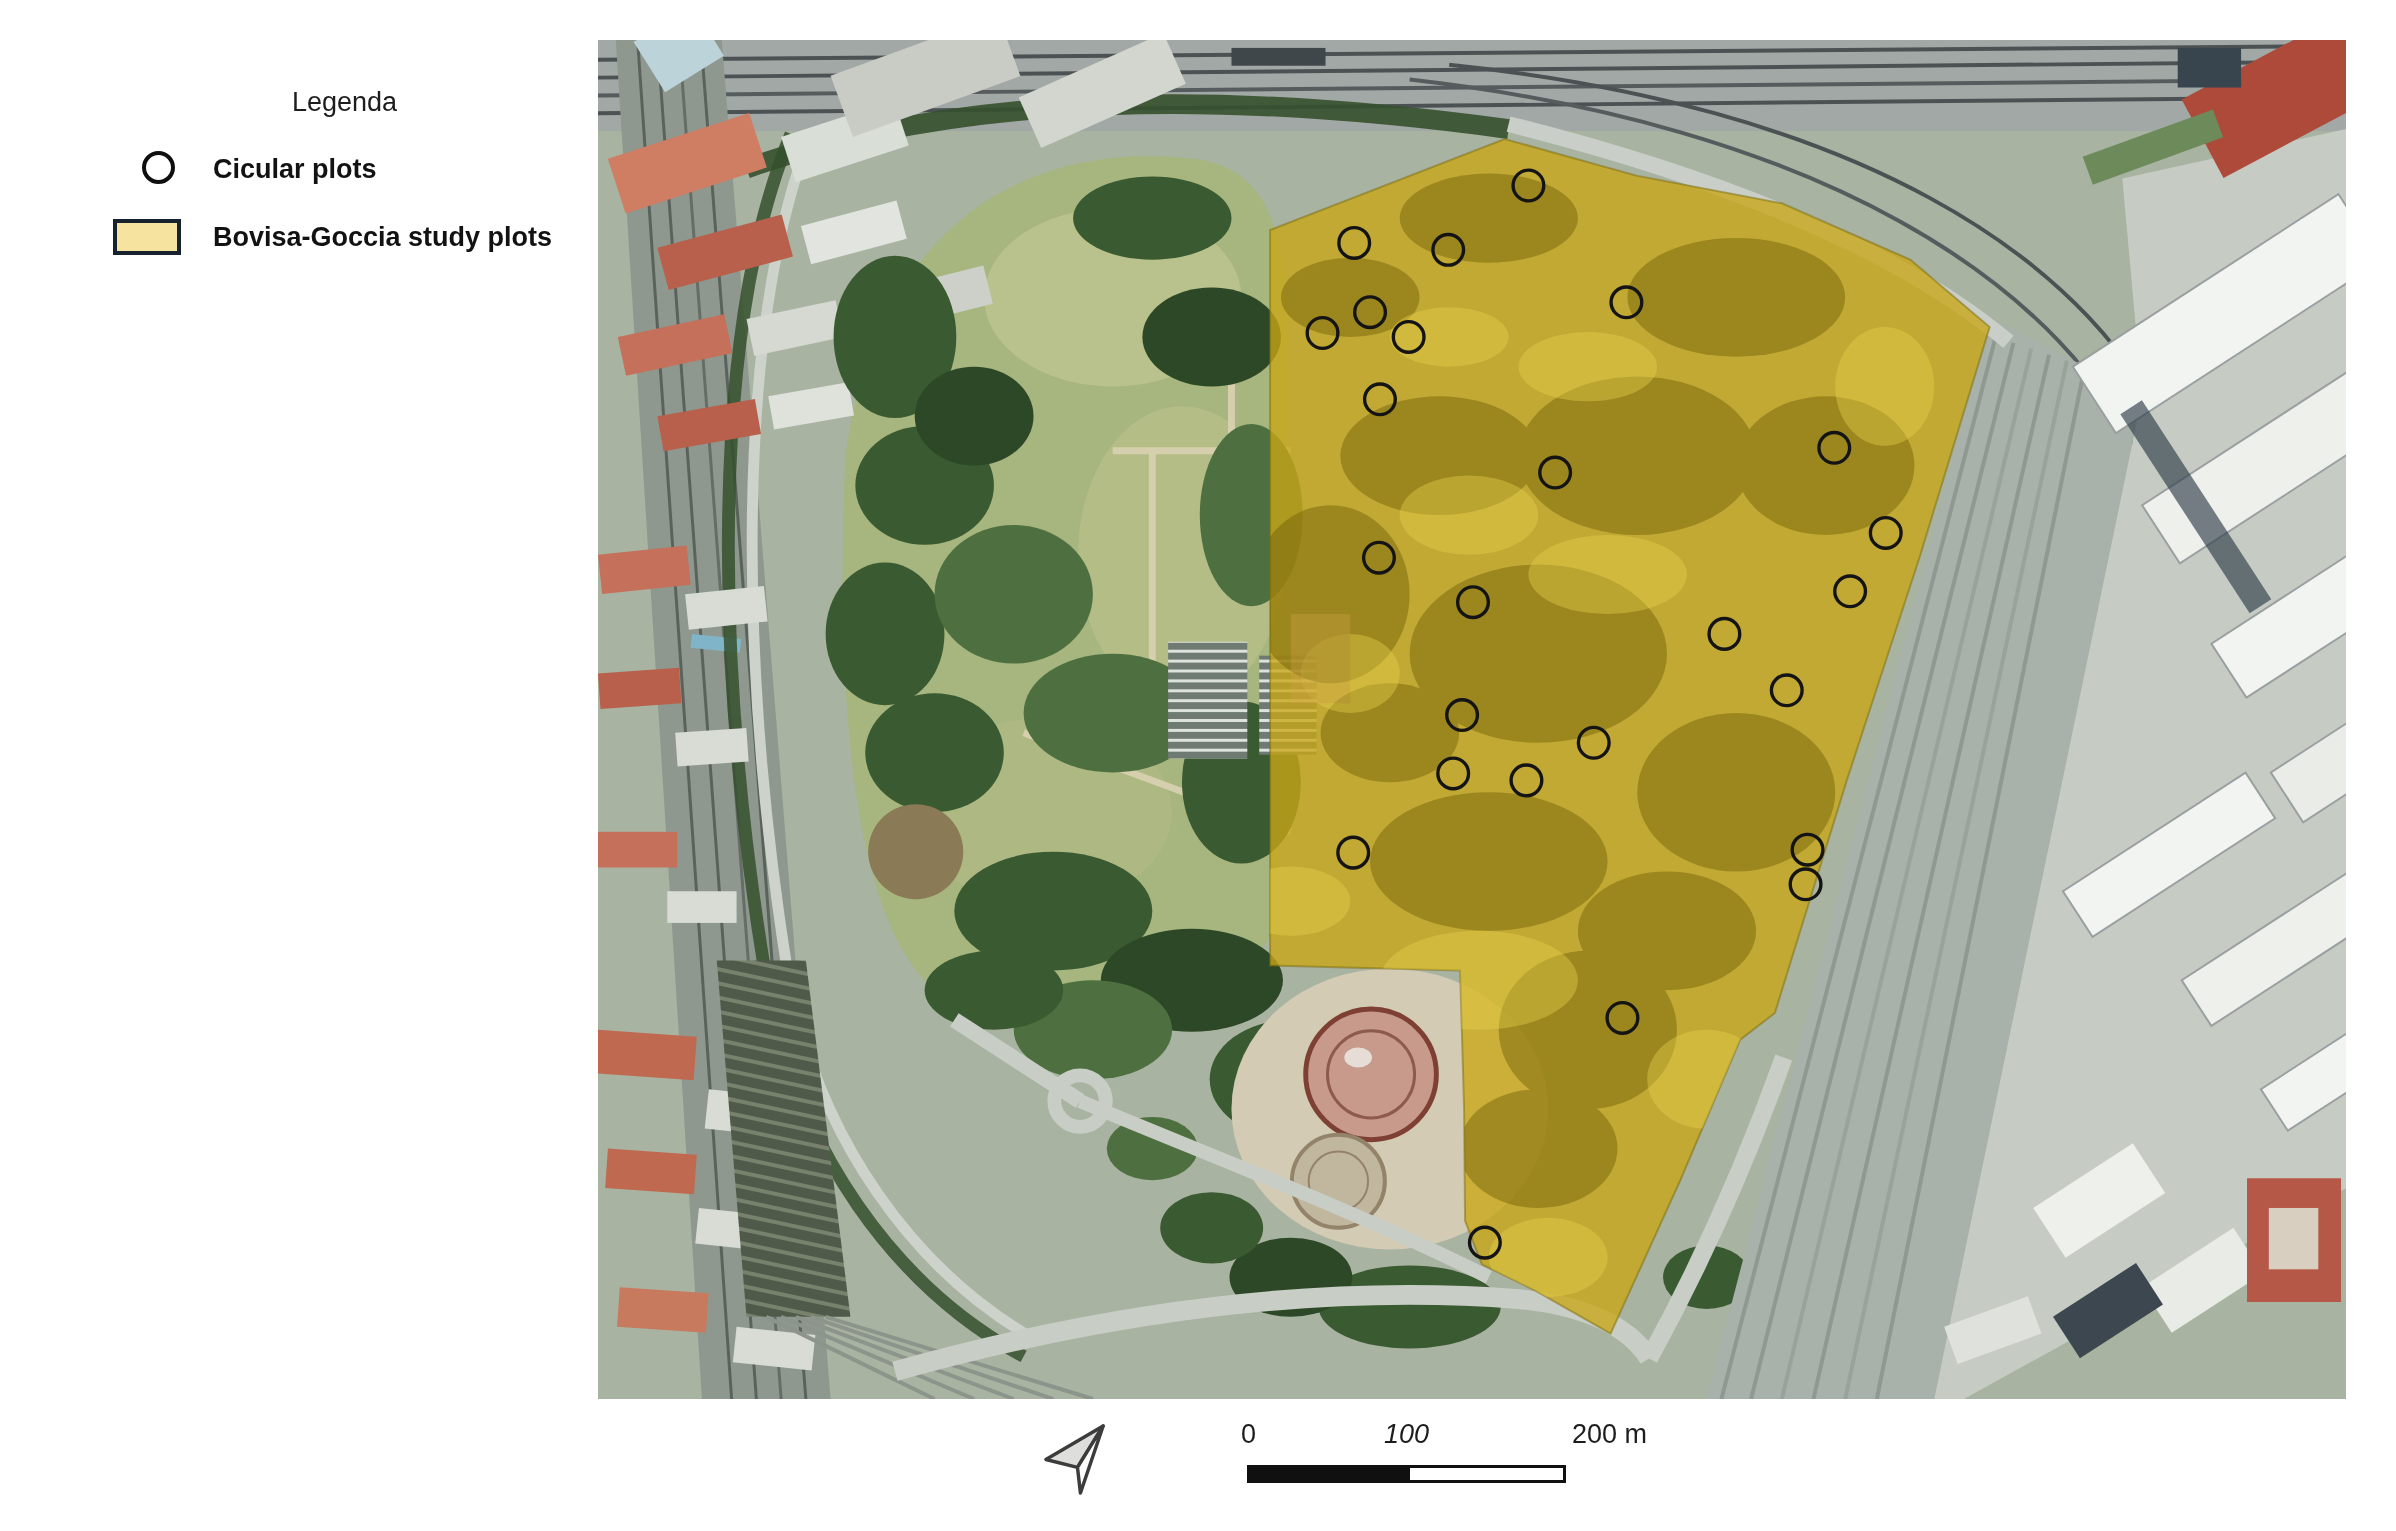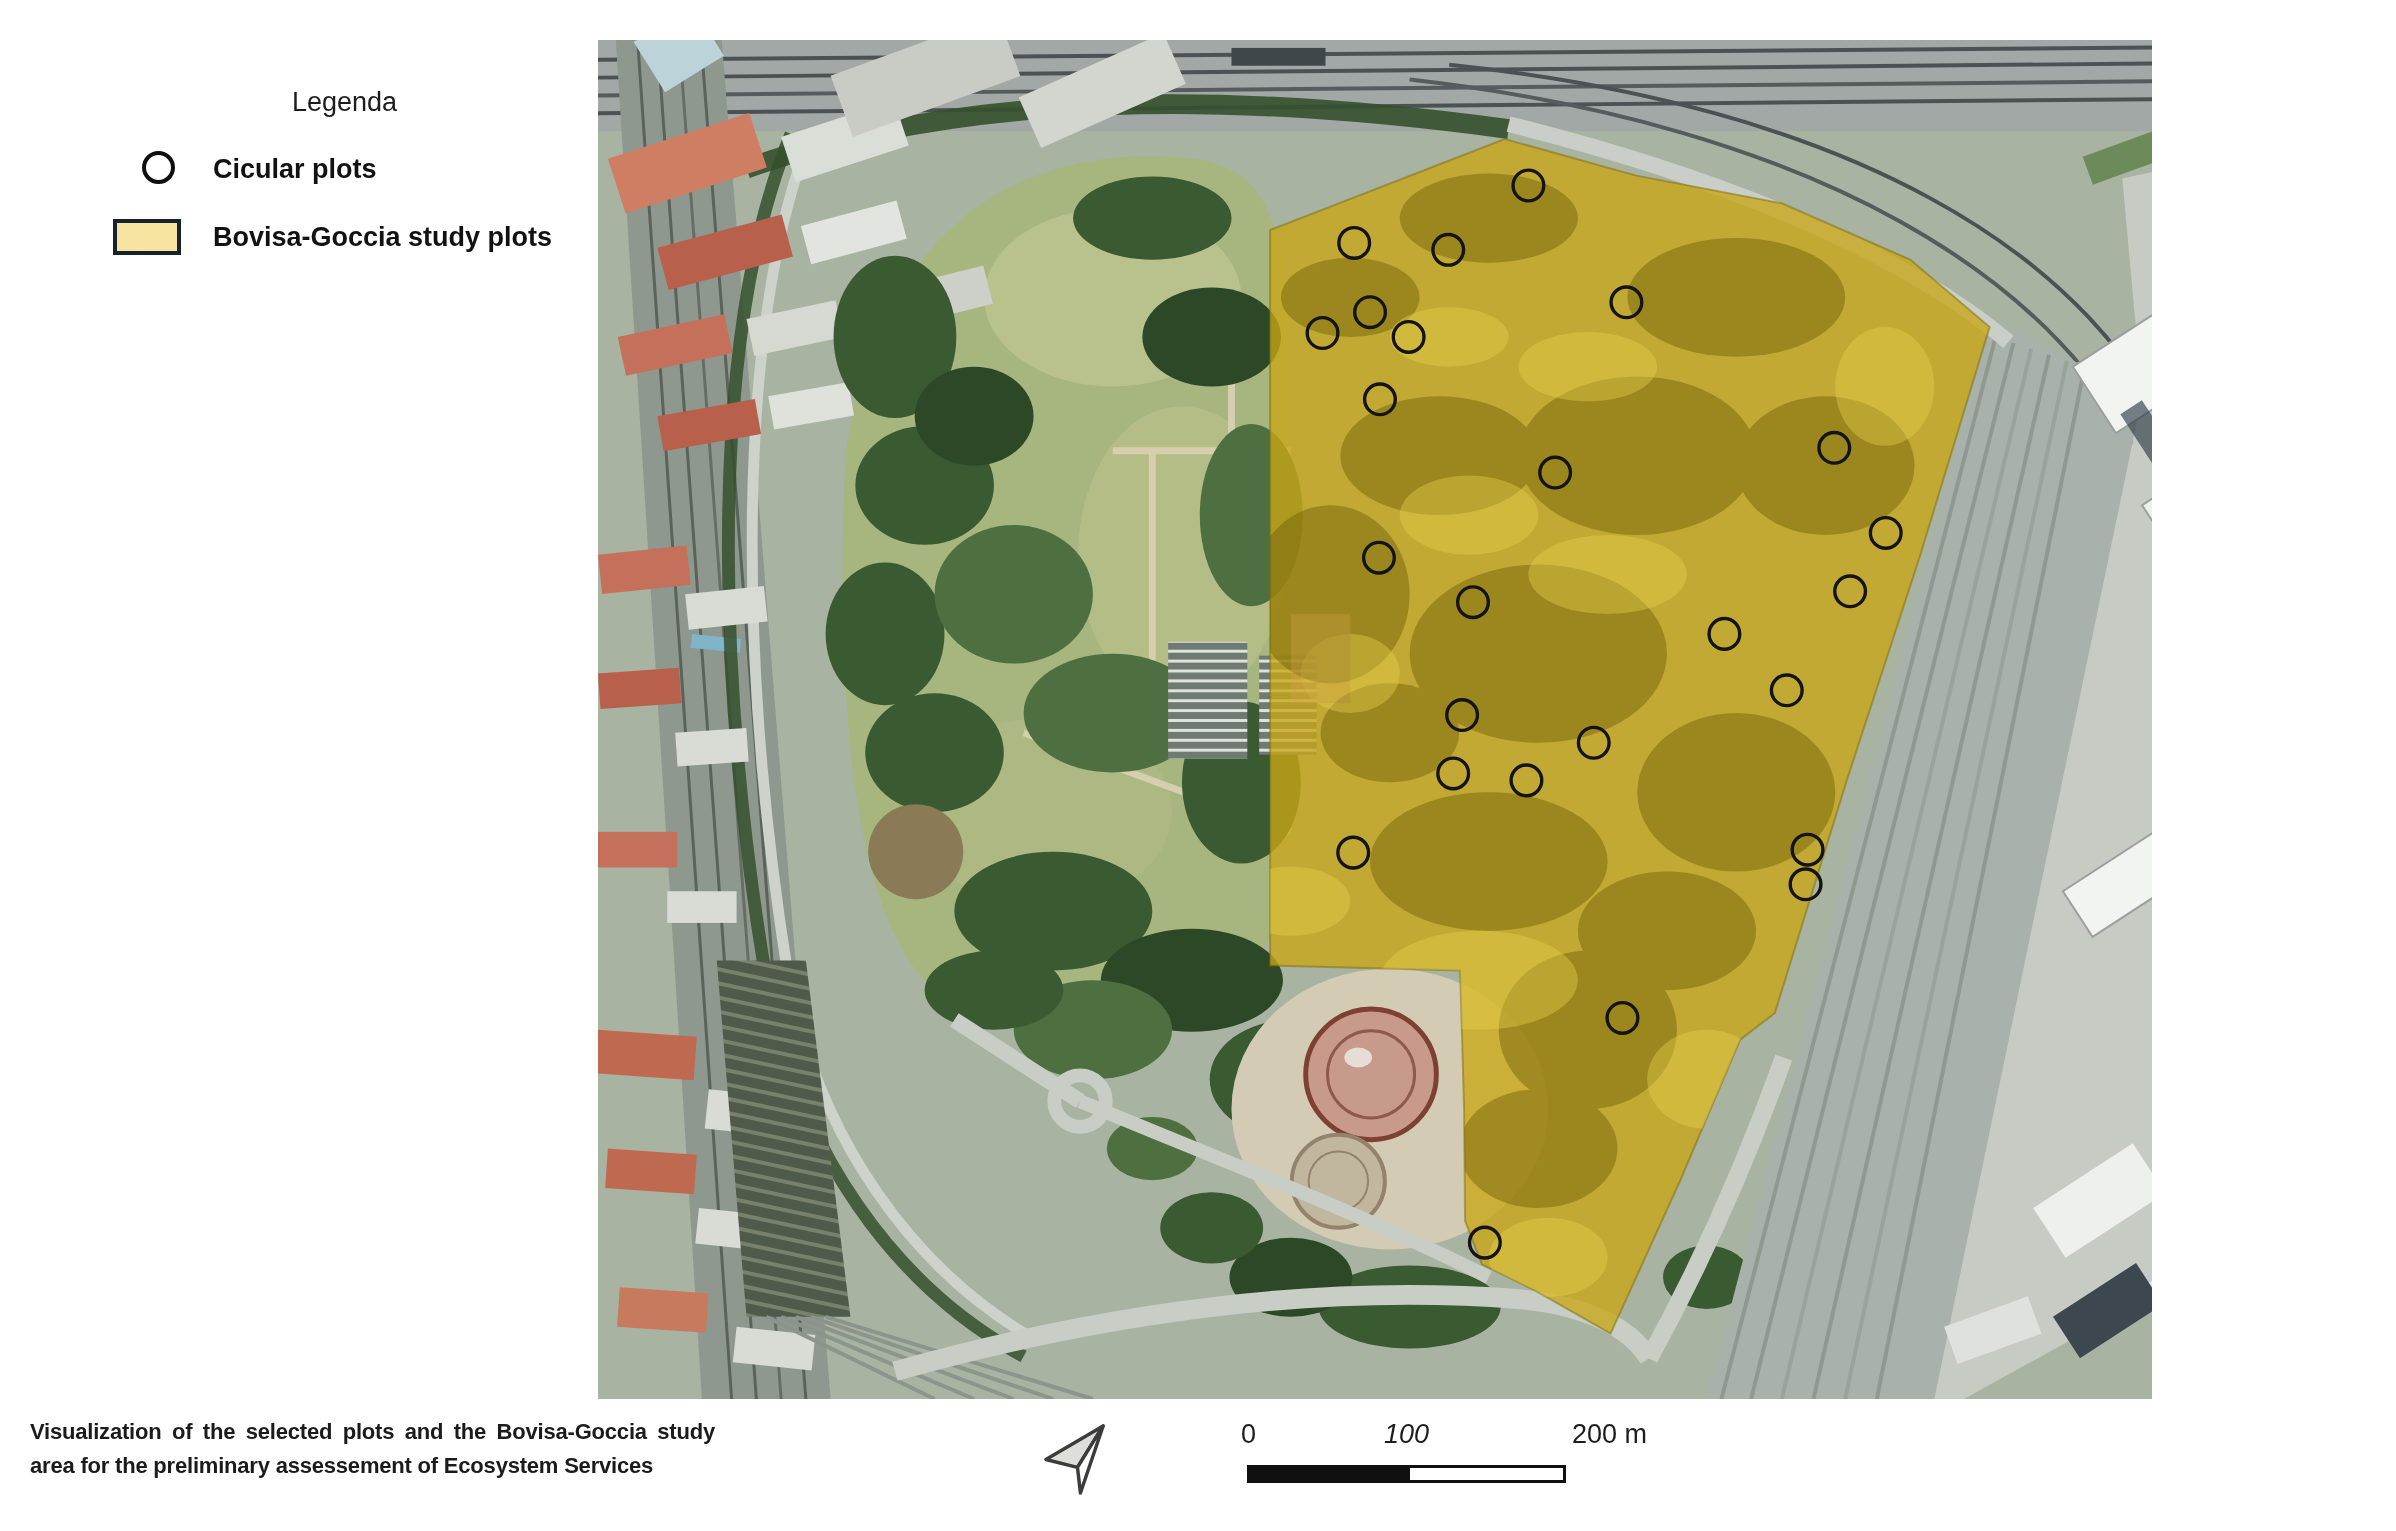--- a/index.html
+++ b/index.html
@@ -1,16 +1,16 @@
 <!DOCTYPE html>
 <html><head>
 <meta charset="utf-8">
 <style>
   html,body{margin:0;padding:0;background:#ffffff;}
-  #page{position:relative;width:2152px;height:1532px;background:#ffffff;overflow:hidden;
+  #page{position:relative;width:2395px;height:1532px;background:#ffffff;overflow:hidden;
         font-family:"Liberation Sans","DejaVu Sans",sans-serif;color:#161616;border-radius:20px;}
   
   .legend-title{position:absolute;left:292px;top:87px;font-size:27px;font-weight:400;color:#1d1d1d;}
   .legend-item-label{position:absolute;left:201px;font-size:27px;font-weight:700;color:#121212;margin-left:12px;}
   .legend-circle{position:absolute;left:142px;top:151px;width:25px;height:25px;border:4px solid #0f0f0f;
                  border-radius:50%;background:transparent;}
   .legend-swatch{position:absolute;left:113px;top:219px;width:60px;height:28px;border:4px solid #16222e;}
   
   #map{position:absolute;left:598px;top:40px;width:1748px;height:1359px;overflow:hidden;}
   #map svg{display:block;}
@@ -248,21 +248,20 @@
           <circle cx="938" cy="748" r="15.5" fill="none" stroke="#141414" stroke-width="3.4"></circle>
           <circle cx="763" cy="821" r="15.5" fill="none" stroke="#141414" stroke-width="3.4"></circle>
           <circle cx="1222" cy="818" r="15.5" fill="none" stroke="#141414" stroke-width="3.4"></circle>
           <circle cx="1220" cy="853" r="15.5" fill="none" stroke="#141414" stroke-width="3.4"></circle>
           <circle cx="1035" cy="988" r="15.5" fill="none" stroke="#141414" stroke-width="3.4"></circle>
           <circle cx="896" cy="1215" r="15.5" fill="none" stroke="#141414" stroke-width="3.4"></circle>
         </g>
     </svg>
   </div>
 
-  <div class="caption">Visualization of the selected plots and the Bovisa-Goccia study area for the preliminary assessement of Ecosystem Services</div>
 
   <svg class="north" viewBox="0 0 76 78">
     <polygon points="66,6 8,40 40,48" fill="#dedfdd" stroke="#3c3c3c" stroke-width="3.5" stroke-linejoin="round"></polygon>
     <polygon points="66,6 40,48 43,74" fill="#ffffff" stroke="#3c3c3c" stroke-width="3.5" stroke-linejoin="round"></polygon>
   </svg>
 
   <div>
     <span class="sb-label sb-0">0</span>
     <span class="sb-label sb-100">100</span>
     <span class="sb-label sb-200">200 m</span>

